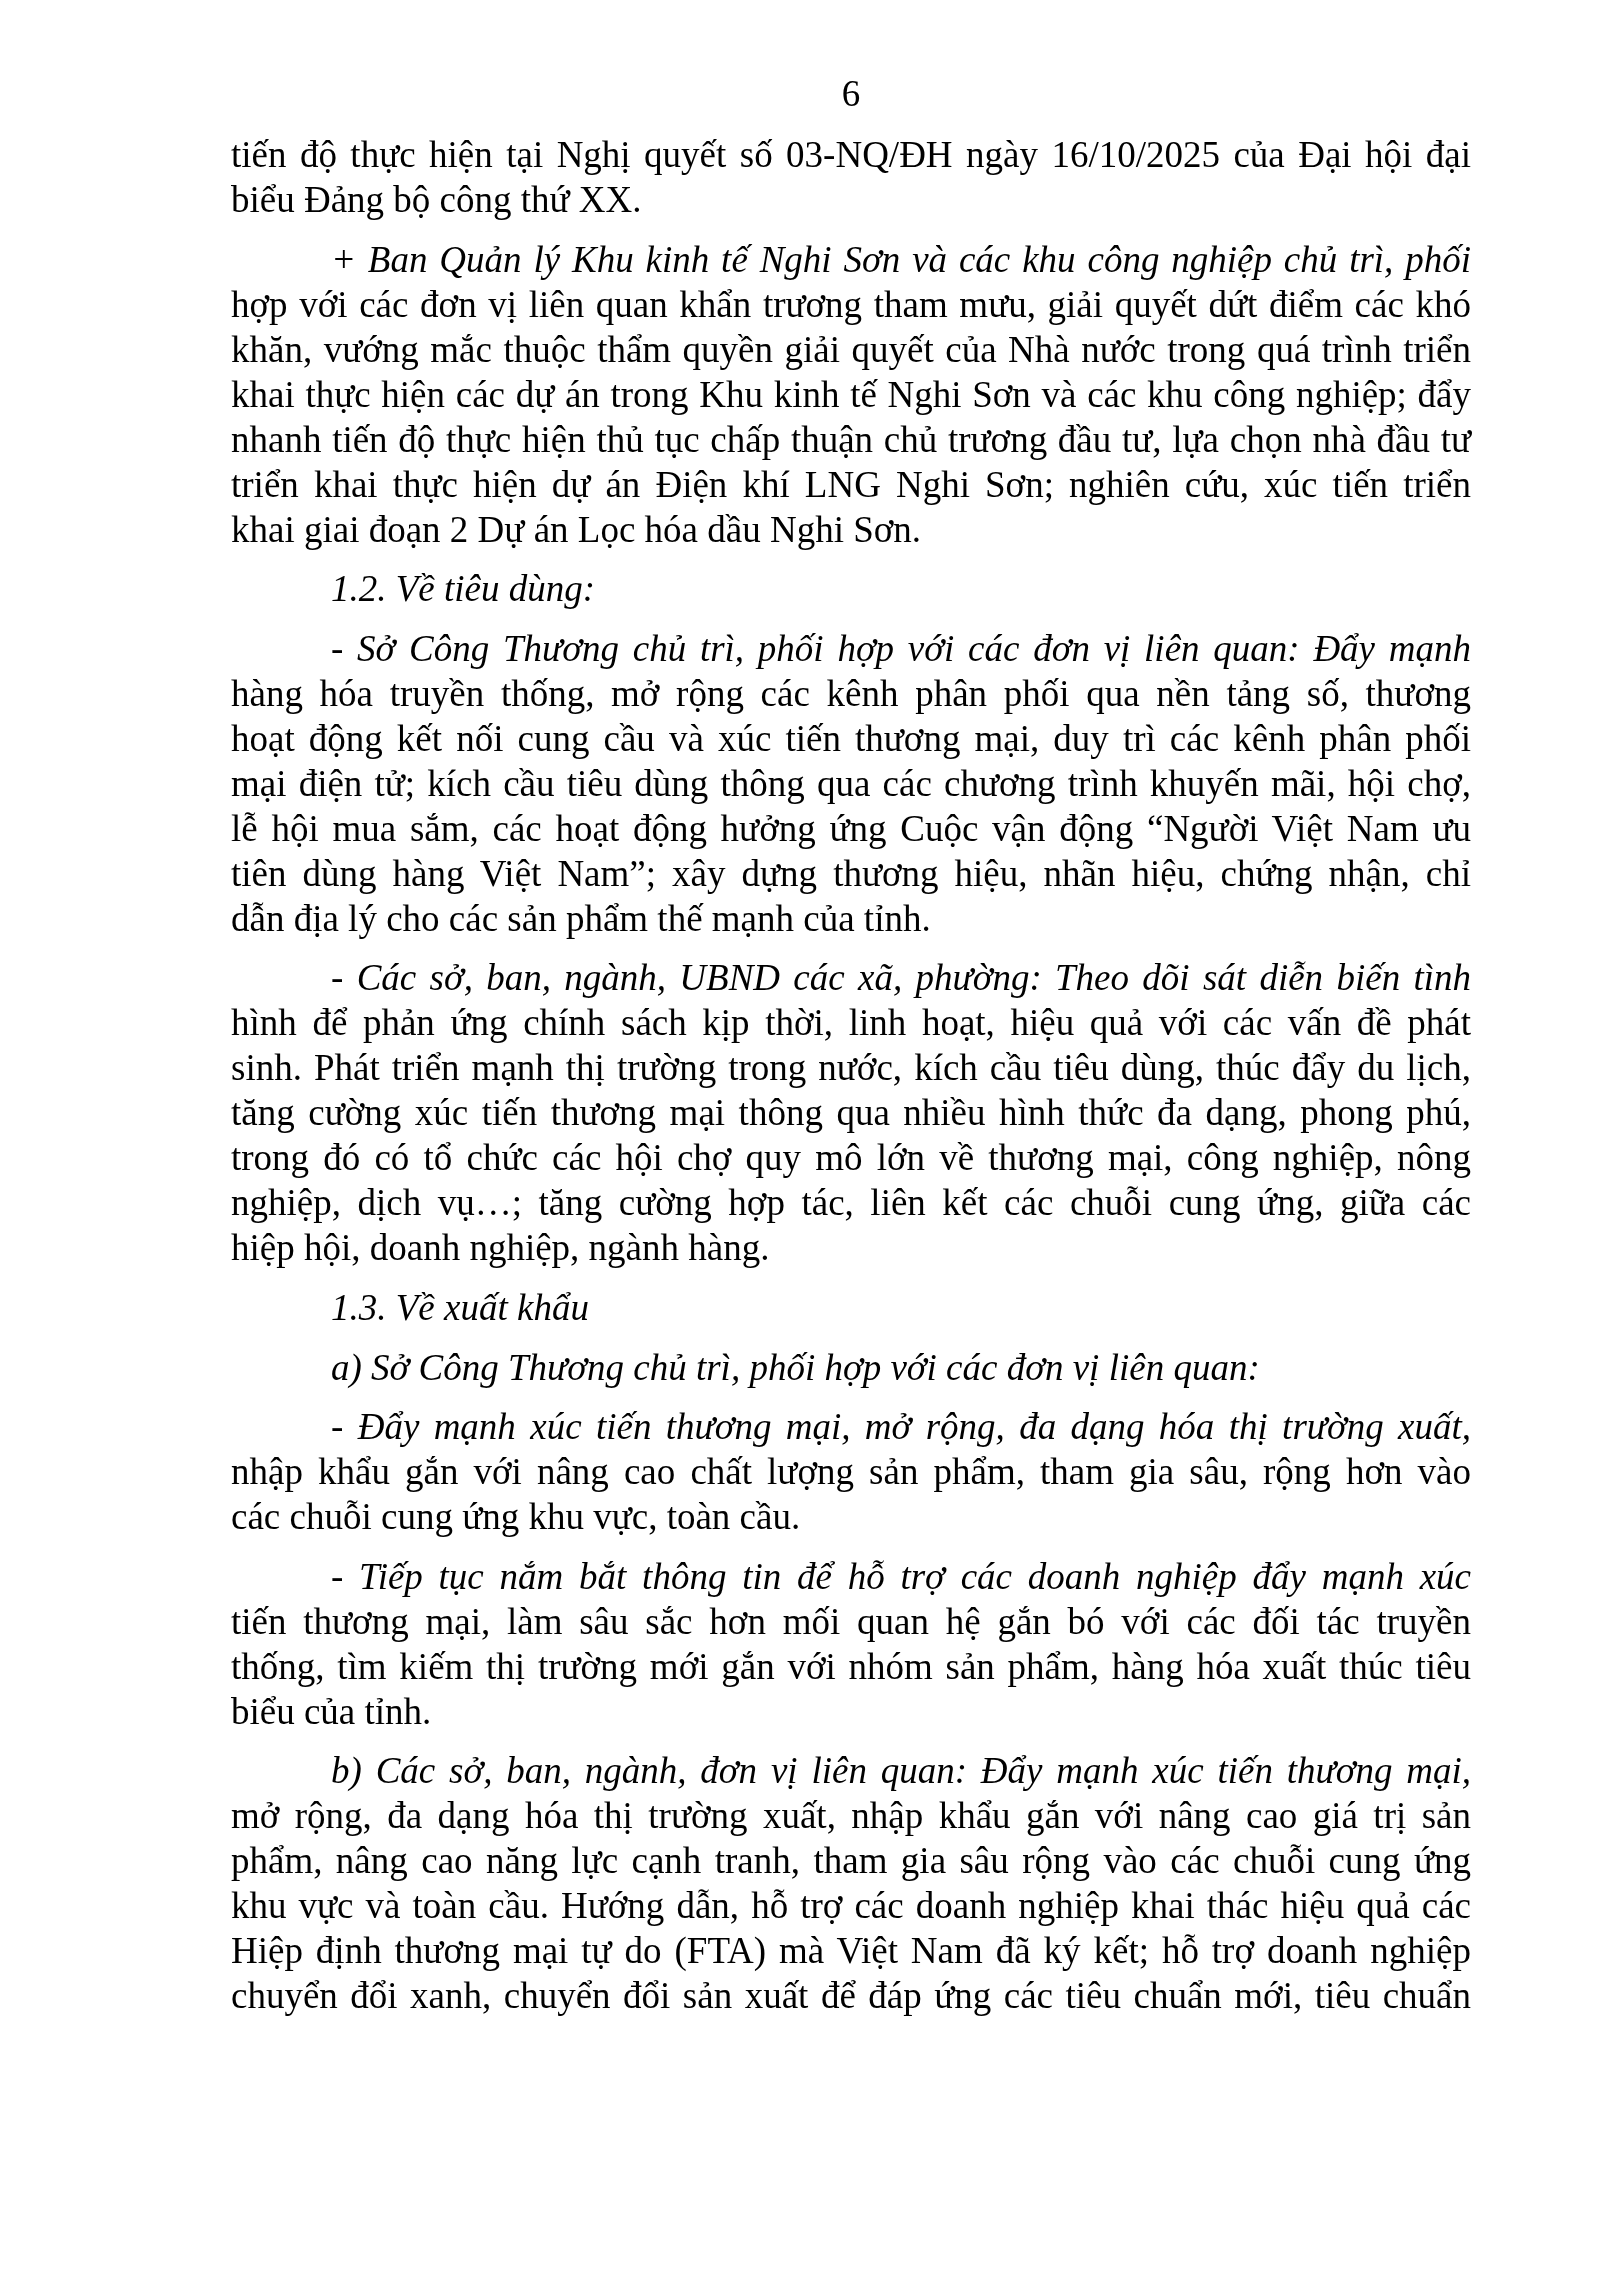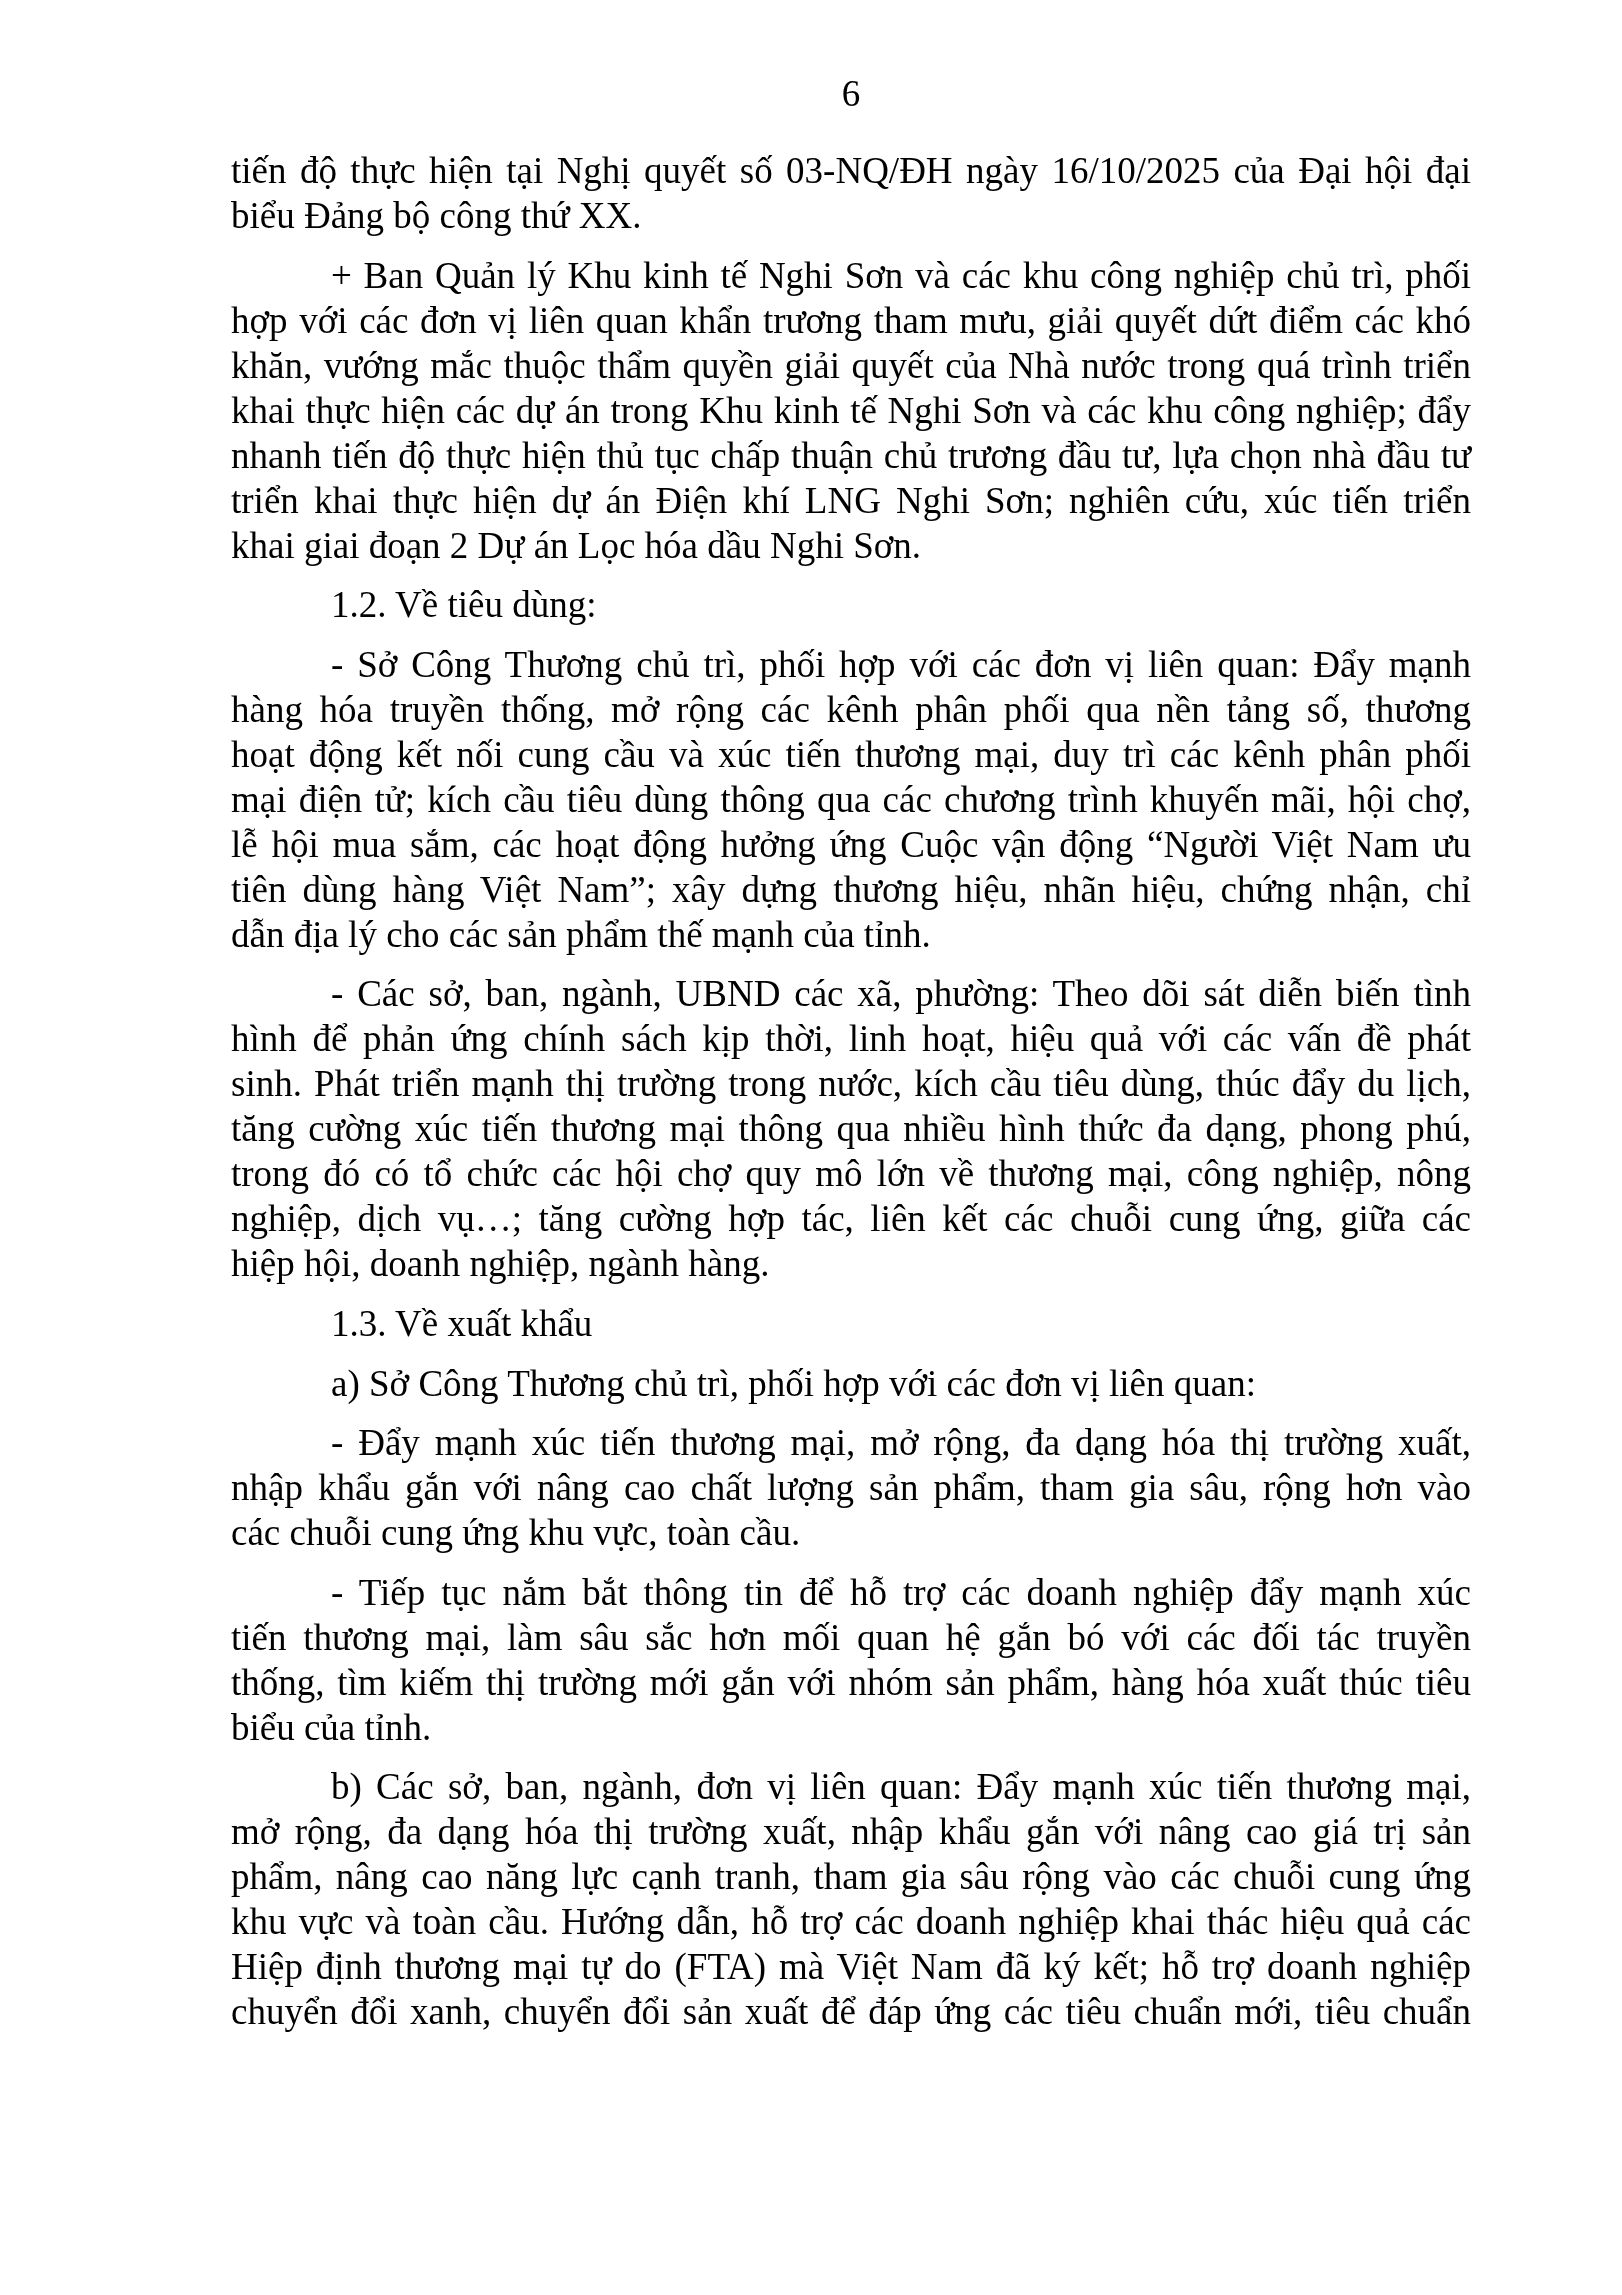--- a/index.html
+++ b/index.html
@@ -18,34 +18,34 @@
     left: 231px;
     top: 71px;
     width: 1240px;
     text-align: center;
     font-size: 37px;
     line-height: 45px;
   }
   .content {
     position: absolute;
     left: 231px;
-    top: 148px;
+    top: 132px;
     width: 1240px;
   }
   .block { margin: 0; }
   .block + .block { margin-top: 14.6px; }
   .line {
     font-size: 37px;
     line-height: 45px;
     text-align: justify;
     text-align-last: justify;
     text-justify: inter-word;
   }
   .line.no-stretch { text-align-last: left; }
-  .line.indented { text-indent: 100px; }
+  .line.indented { text-indent: 100px; font-style: italic; }
 </style>
 </head>
 <body>
 
 <div class="page-wrap">
   <div class="page-number">6</div>
   <div class="content" id="content">
       <div class="block">
         <div class="line">tiến độ thực hiện tại Nghị quyết số 03-NQ/ĐH ngày 16/10/2025 của Đại hội đại</div>
         <div class="line no-stretch">biểu Đảng bộ công thứ XX.</div>

